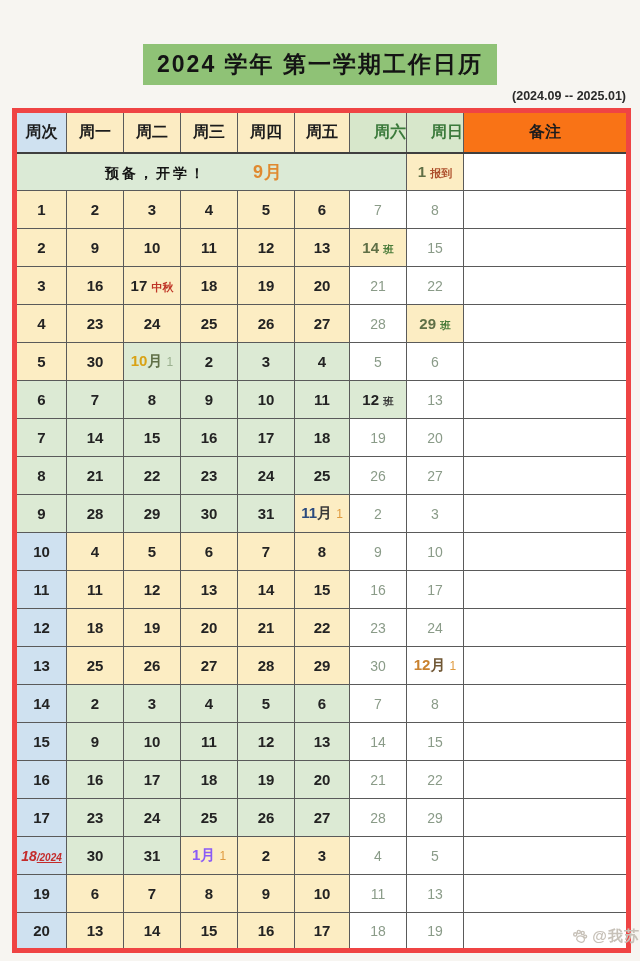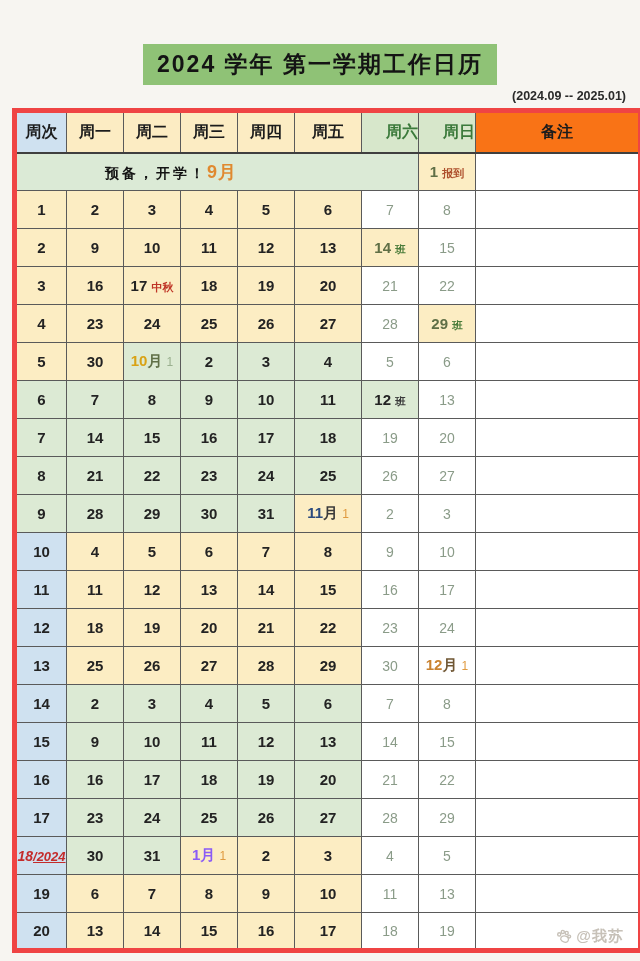--- a/index.html
+++ b/index.html
@@ -35,40 +35,40 @@
   tbody tr { height:38px; }
   tbody td { font-size:15px; font-weight:700; color:#232323; }
   .bg-y { background:#fcedc3; }
   .bg-g { background:#dcead4; }
   .bg-w { background:#ffffff; }
   .bg-b { background:#cfe1f0; }
   .bg-mg{ background:#dbead6; }
   .wk { color:#8a9b88; font-weight:400; font-size:14px; }
   .banner-cell { text-align:left; }
   .banner-script { margin-left:88px; font-size:14px; font-weight:700; letter-spacing:3px; color:#141414; }
-  .month-label { font-size:18px; font-weight:700; color:#e0892f; letter-spacing:1px; }
+  .month-label { margin-left:46px; font-size:18px; font-weight:700; color:#e0892f; letter-spacing:1px; }
   
   .t-n      { color:#232323; font-weight:700; }
   .t-dk     { color:#3a3a3a; font-weight:700; }
   .t-olv    { color:#5f6f46; font-weight:700; }
   .t-grn-sm { color:#4a7c3a; font-weight:700; font-size:10.5px; }
   .t-dk-sm  { color:#3a3a3a; font-weight:700; font-size:10.5px; }
   .t-red-sm { color:#bf3426; font-weight:700; font-size:11px; }
   .t-rpt    { color:#ad4f2c; font-weight:700; font-size:11px; }
   .t-red-b  { color:#c42b2b; font-weight:700; font-size:14px; font-style:italic; }
-  .t-red-xs { color:#c42b2b; font-weight:700; font-size:13px; font-style:italic;text-decoration:underline; }
+  .t-red-xs { color:#c42b2b; font-weight:700; font-size:10px; font-style:italic;text-decoration:underline; }
   .t-red    { color:#8b5cf6; font-weight:700; }
   .t-gold   { color:#d9a215; font-weight:700; }
   .t-pale   { color:#9ab08f; font-weight:400; font-size:12px; }
   .t-navy   { color:#2b4b7e; font-weight:700; }
   .t-org    { color:#df9a3f; font-weight:400; font-size:12px; }
   .t-org-b  { color:#c9822f; font-weight:700; }
   .t-brn    { color:#6f5633; font-weight:700; }
   .watermark {
-    position:absolute; bottom:15px; right:16px;
+    position:absolute; bottom:15px; right:0;
     display:flex; align-items:center; gap:4px;
     color:#c7c1b8; font-size:15px; font-weight:700; letter-spacing:1px;
   }
 </style>
 </head>
 <body>
 
 <div class="page">
   <div class="title-wrap">
     <span class="title">2024 学年 第一学期工作日历</span>
@@ -76,21 +76,21 @@
   <div class="daterange">(2024.09 -- 2025.01)</div>
 
   <table>
     <thead id="cal-head">
         <tr>
           <th class="hdr-week" style="width: 52px;">周次</th>
           <th class="hdr-weekday" style="width: 57px; margin-left: 24px;">周一</th>
           <th class="hdr-weekday" style="width: 57px;">周二</th>
           <th class="hdr-weekday" style="width: 57px;">周三</th>
           <th class="hdr-weekday" style="width: 57px;">周四</th>
-          <th class="hdr-weekday" style="width: 67px; font-family: Liberation Serif, serif;">周五</th>
+          <th class="hdr-weekday" style="width: 55px; font-family: Liberation Serif, serif;">周五</th>
           <th class="hdr-weekend" style="width: 57px;">周六</th>
           <th class="hdr-weekend" style="width: 57px;">周日</th>
           <th class="hdr-remark" style="width: 165px;">备注</th>
         </tr>
       </thead>
     <tbody id="cal-body">
         <tr>
           <td colspan="7" class="bg-mg banner-cell"><span class="banner-script">预备，开学！</span><span class="month-label">9月</span></td>
           <td class="bg-y"><span class="t-olv">1 </span><span class="t-rpt">报到</span></td>
           <td class="bg-w"></td>

